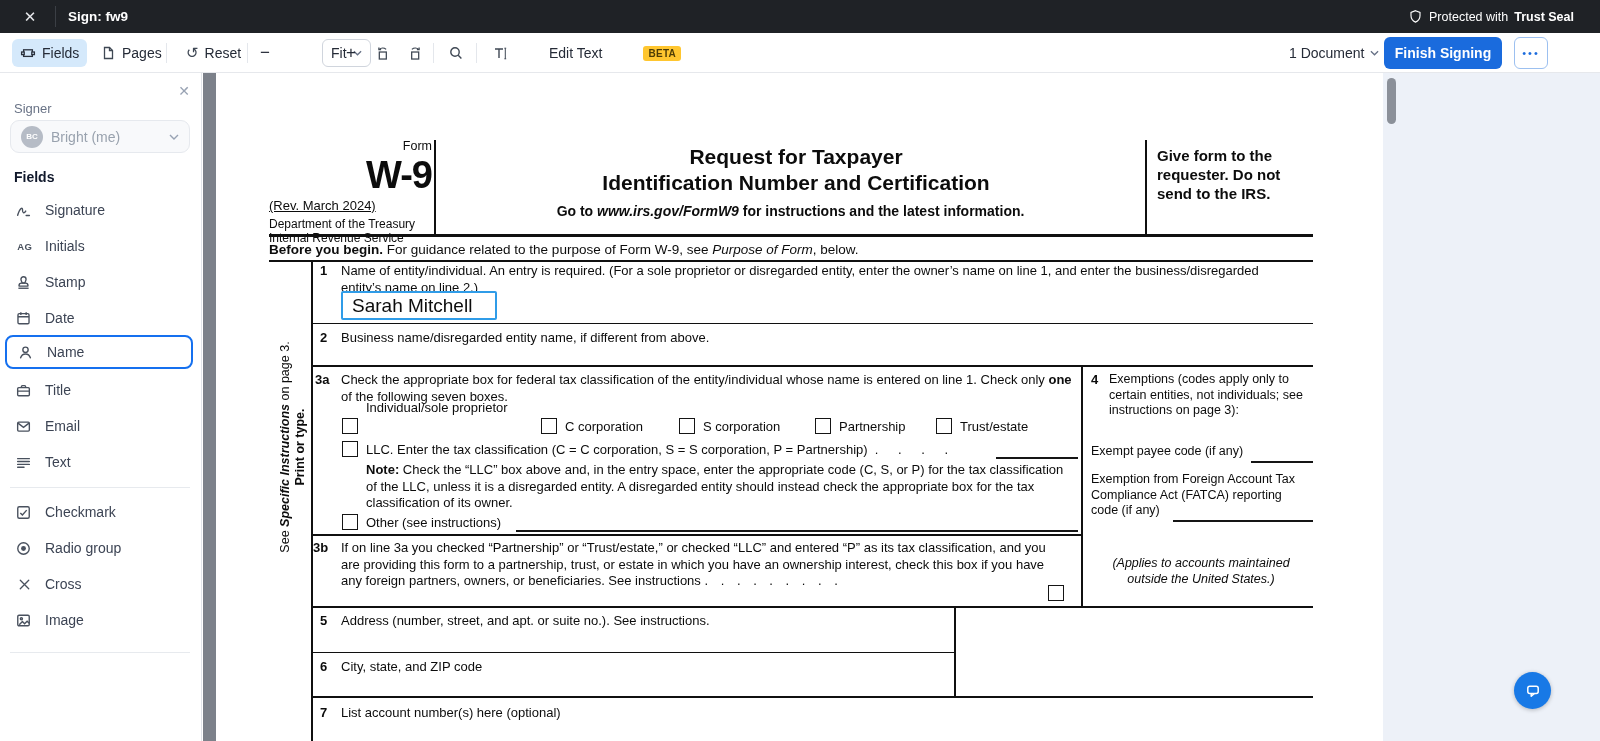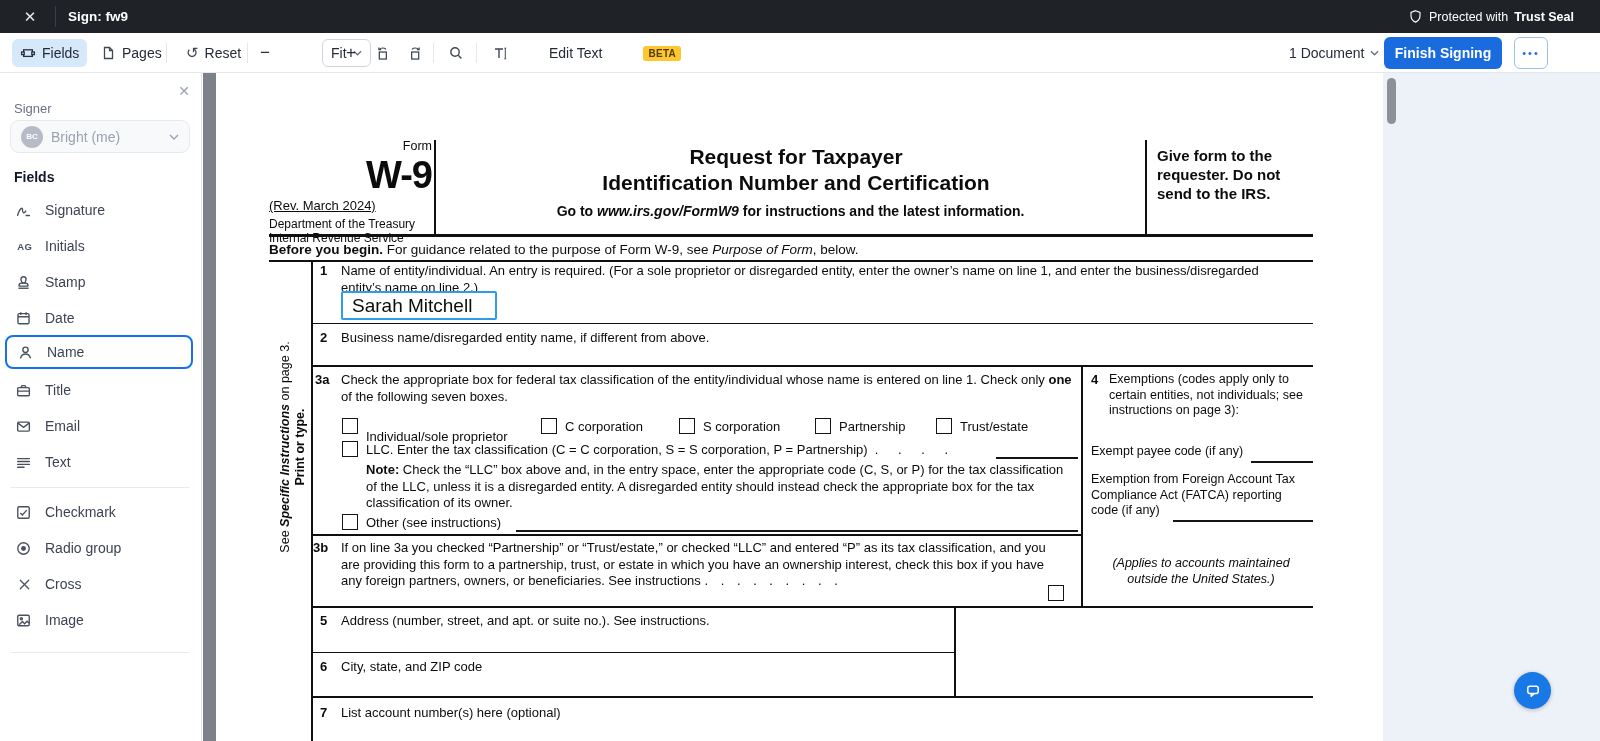--- a/index.html
+++ b/index.html
@@ -350,21 +350,21 @@
       <div class="fx num" style="left:104px;top:257px;">2</div>
       <div class="fx btxt" style="left:125px;top:257px;width:900px;">Business name/disregarded entity name, if different from above.</div>
       <div class="rule" style="left:95px;top:292px;width:1002px;height:2px;"></div>
 
       <div class="fx num" style="left:99px;top:299px;">3a</div>
       <div class="fx btxt" style="left:125px;top:299px;width:745px;">
         <span>Check the appropriate box for federal tax classification of the entity/individual whose name is entered on line 1. Check only </span><b>one</b><span> of the following seven boxes.</span>
       </div>
 
       <div class="cb" style="left:126px;top:345px;"></div>
-      <div class="fx cblbl" style="left:150px;top:356px;text-align:center;">Individual/sole proprietor</div>
+      <div class="fx cblbl" style="left:150px;top:327px;text-align:center;">Individual/sole proprietor</div>
       <div class="cb" style="left:325px;top:345px;"></div>
       <div class="fx cblbl" style="left:349px;top:346px;">C corporation</div>
       <div class="cb" style="left:463px;top:345px;"></div>
       <div class="fx cblbl" style="left:487px;top:346px;">S corporation</div>
       <div class="cb" style="left:599px;top:345px;"></div>
       <div class="fx cblbl" style="left:623px;top:346px;">Partnership</div>
       <div class="cb" style="left:720px;top:345px;"></div>
       <div class="fx cblbl" style="left:744px;top:346px;">Trust/estate</div>
 
       <div class="cb" style="left:126px;top:368px;"></div>

